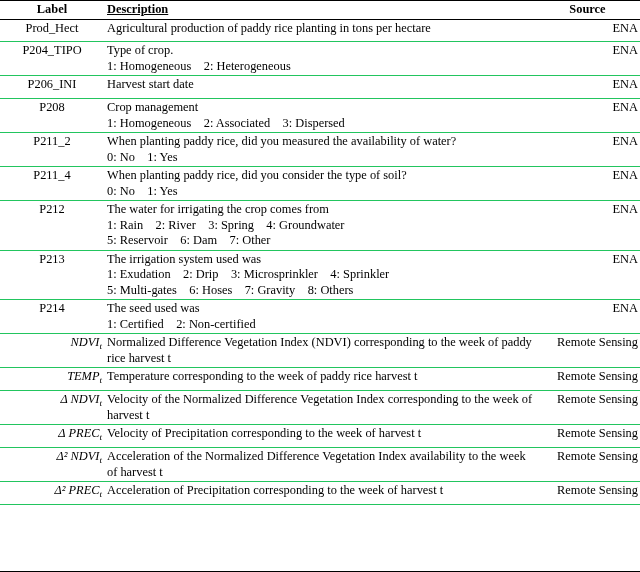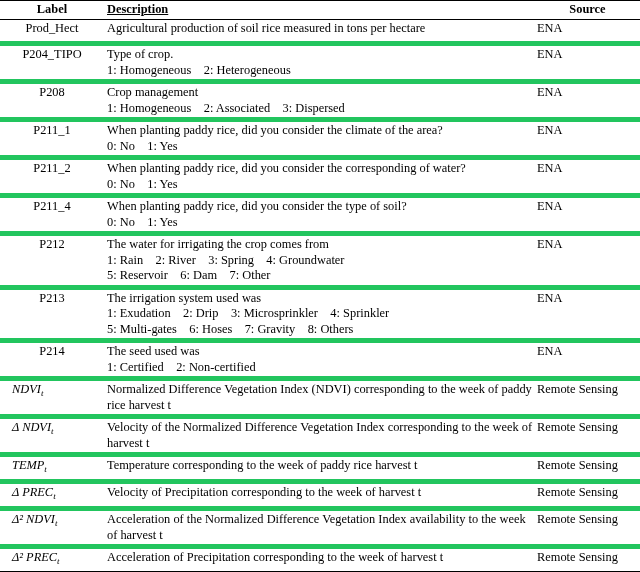--- a/index.html
+++ b/index.html
@@ -17,35 +17,35 @@
     width: 640px;
     border-collapse: collapse;
     border-top: 1.6px solid #000;
     border-bottom: 1.6px solid #000;
     table-layout: fixed;
   }
   col.c1 { width: 104px; }
   col.c2 { width: 431px; }
   col.c3 { width: 105px; }
   thead tr { border-bottom: 1px solid #000; }
-  tbody tr { border-bottom: 5px solid #22c55e; }
+  tbody tr { border-bottom: 1px solid #22c55e; }
   th, td {
     padding: 1px 2px;
     vertical-align: top;
     line-height: 15.5px;
     font-weight: normal;
   }
   th { font-weight: bold; }
   th.h-label { text-align: center; }
   th.h-desc  { text-align: left; padding-left: 3px; text-decoration: underline; }
   th.h-src   { text-align: center; margin-top: 32px; }
   td.c-label { text-align: center; }
   td.c-desc  { text-align: left; white-space: pre-wrap; padding-left: 3px; }
-  td.c-src   { text-align: left; }
-  tr.math td.c-label { text-align: left; padding-left: 12px; font-style: italic; }
+  td.c-src   { text-align: right; }
+  tr.math td.c-label { text-align: right; padding-left: 20px; font-style: italic; }
   tr.math td.c-label sub { font-style: italic; }
   td.c-label sub { font-size: 9px; }
   .bottom-rule {
     position: absolute;
     left: 0;
     bottom: 0;
     width: 640px;
     border-top: 1px solid #000;
     height: 0;
   }
@@ -62,44 +62,43 @@
   <thead>
     <tr>
       <th class="h-label">Label</th>
       <th class="h-desc">Description</th>
       <th class="h-src">Source</th>
     </tr>
   </thead>
   <tbody id="rows-body">
       <tr>
     <td class="c-label"><span class="lab">Prod_Hect</span><sub class="sub"></sub></td>
-    <td class="c-desc">Agricultural production of soil rice measured in tons per hectare</td>
+    <td class="c-desc">Agricultural production of paddy rice planting in tons per hectare</td>
     <td class="c-src">ENA</td>
   </tr>
       <tr>
     <td class="c-label"><span class="lab">P204_TIPO</span><sub class="sub"></sub></td>
     <td class="c-desc">Type of crop.
 1: Homogeneous    2: Heterogeneous</td>
     <td class="c-src">ENA</td>
   </tr>
       <tr>
+    <td class="c-label"><span class="lab">P206_INI</span><sub class="sub"></sub></td>
+    <td class="c-desc">Harvest start date</td>
+    <td class="c-src">ENA</td>
+  </tr>
+      <tr>
     <td class="c-label"><span class="lab">P208</span><sub class="sub"></sub></td>
     <td class="c-desc">Crop management
 1: Homogeneous    2: Associated    3: Dispersed</td>
     <td class="c-src">ENA</td>
   </tr>
       <tr>
-    <td class="c-label"><span class="lab">P211_1</span><sub class="sub"></sub></td>
-    <td class="c-desc">When planting paddy rice, did you consider the climate of the area?
-0: No    1: Yes</td>
-    <td class="c-src">ENA</td>
-  </tr>
-      <tr>
     <td class="c-label"><span class="lab">P211_2</span><sub class="sub"></sub></td>
-    <td class="c-desc">When planting paddy rice, did you consider the corresponding of water?
+    <td class="c-desc">When planting paddy rice, did you measured the availability of water?
 0: No    1: Yes</td>
     <td class="c-src">ENA</td>
   </tr>
       <tr>
     <td class="c-label"><span class="lab">P211_4</span><sub class="sub"></sub></td>
     <td class="c-desc">When planting paddy rice, did you consider the type of soil?
 0: No    1: Yes</td>
     <td class="c-src">ENA</td>
   </tr>
       <tr>
@@ -121,27 +120,27 @@
     <td class="c-desc">The seed used was
 1: Certified    2: Non-certified</td>
     <td class="c-src">ENA</td>
   </tr>
       <tr class="math">
     <td class="c-label"><span class="lab">NDVI</span><sub class="sub">t</sub></td>
     <td class="c-desc">Normalized Difference Vegetation Index (NDVI) corresponding to the week of paddy rice harvest t</td>
     <td class="c-src">Remote Sensing</td>
   </tr>
       <tr class="math">
-    <td class="c-label"><span class="lab">Δ NDVI</span><sub class="sub">t</sub></td>
-    <td class="c-desc">Velocity of the Normalized Difference Vegetation Index corresponding to the week of harvest t</td>
+    <td class="c-label"><span class="lab">TEMP</span><sub class="sub">t</sub></td>
+    <td class="c-desc">Temperature corresponding to the week of paddy rice harvest t</td>
     <td class="c-src">Remote Sensing</td>
   </tr>
       <tr class="math">
-    <td class="c-label"><span class="lab">TEMP</span><sub class="sub">t</sub></td>
-    <td class="c-desc">Temperature corresponding to the week of paddy rice harvest t</td>
+    <td class="c-label"><span class="lab">Δ NDVI</span><sub class="sub">t</sub></td>
+    <td class="c-desc">Velocity of the Normalized Difference Vegetation Index corresponding to the week of harvest t</td>
     <td class="c-src">Remote Sensing</td>
   </tr>
       <tr class="math">
     <td class="c-label"><span class="lab">Δ PREC</span><sub class="sub">t</sub></td>
     <td class="c-desc">Velocity of Precipitation corresponding to the week of harvest t</td>
     <td class="c-src">Remote Sensing</td>
   </tr>
       <tr class="math">
     <td class="c-label"><span class="lab">Δ² NDVI</span><sub class="sub">t</sub></td>
     <td class="c-desc">Acceleration of the Normalized Difference Vegetation Index availability to the week of harvest t</td>

